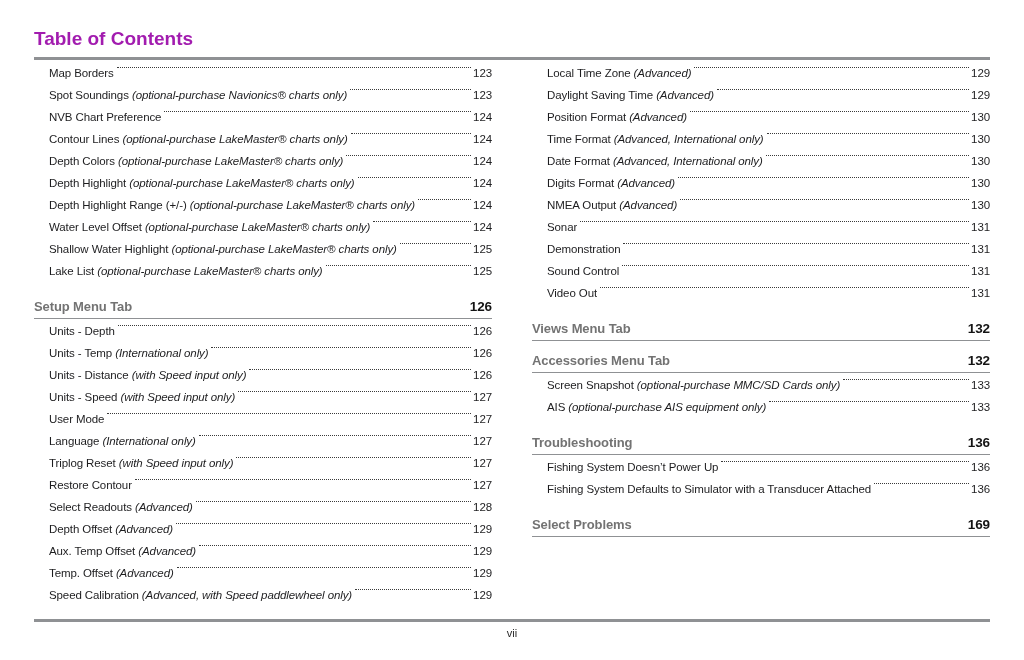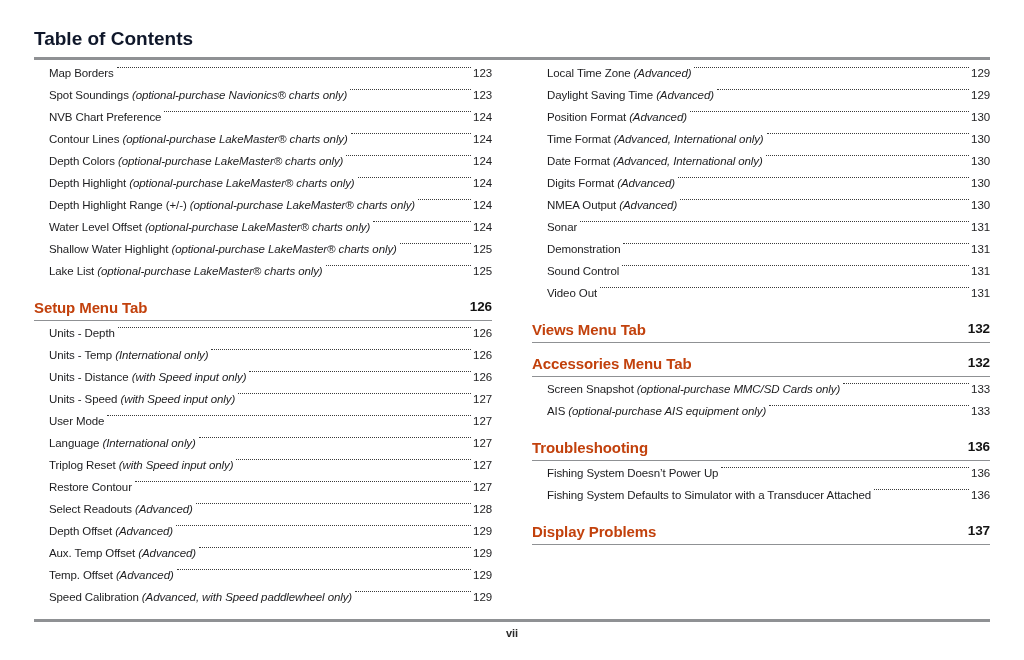--- a/index.html
+++ b/index.html
@@ -7,21 +7,21 @@
     --rule:#8f9194;
   }
   html,body{margin:0;padding:0;}
   body{
     width:1024px;height:660px;position:relative;background:#ffffff;
     font-family:"Liberation Sans", sans-serif;color:var(--text);
     overflow:hidden;
   }
   .page{padding:0 34px;}
   h1{
-    font-size:19px;font-weight:bold;margin:28px 0 7px 0;color:#0f172a;
+    font-size:19px;font-weight:bold;margin:28px 0 7px 0;color:#a21caf;
     letter-spacing:0;
   }
   .title-rule{height:3px;background:var(--rule);}
   .columns{display:flex;gap:40px;margin-top:7px;}
   .col{flex:1;min-width:0;}
   .row{
     display:flex;align-items:flex-start;height:22px;
     font-size:11.5px;letter-spacing:-0.1px;white-space:nowrap;
   }
   .row .label{padding-left:15px;overflow:hidden;text-overflow:clip;}
@@ -30,25 +30,25 @@
     flex:1;min-width:8px;
     border-bottom:1px dotted #3a3a3a;
     margin:0 2px 3px 3px;
   }
   .pg{flex:none;}
   .row.section{
     height:auto;margin:12px 0 6px 0;padding-bottom:4px;
     border-bottom:1.5px solid var(--rule);
   }
   .row.section .label{
-    padding-left:0;font-weight:bold;font-size:15px;color:#c2410c;
+    padding-left:0;font-weight:bold;font-size:13px;color:#737373;
   }
   .row.section .leader{border-bottom:none;}
   .row.section .pg{font-weight:bold;font-size:13.5px;color:#141414;}
-  .footer{position:absolute;left:34px;right:34px;top:619px;font-weight:bold;}
+  .footer{position:absolute;left:34px;right:34px;top:619px;}
   .footer-rule{height:3px;background:var(--rule);}
   .page-num{text-align:center;font-size:11px;margin-top:5px;color:#2a2a2a;}
 </style>
 </head>
 <body>
 
 <div class="page">
   <h1>Table of Contents</h1>
   <div class="title-rule"></div>
 
@@ -260,23 +260,23 @@
           <span class="label">Fishing System Doesn’t Power Up</span>
           <span class="leader"></span>
           <span class="pg">136</span>
         </div>
         <div class="row entry">
           <span class="label">Fishing System Defaults to Simulator with a Transducer Attached</span>
           <span class="leader"></span>
           <span class="pg">136</span>
         </div>
         <div class="row section">
-          <span class="label">Display Problems</span>
-          <span class="leader"></span>
-          <span class="pg">137</span>
+          <span class="label">Select Problems</span>
+          <span class="leader"></span>
+          <span class="pg">169</span>
         </div>
       </div>
   </div>
 </div>
 
 <div class="footer">
   <div class="footer-rule"></div>
   <div class="page-num">vii</div>
 </div>
 

